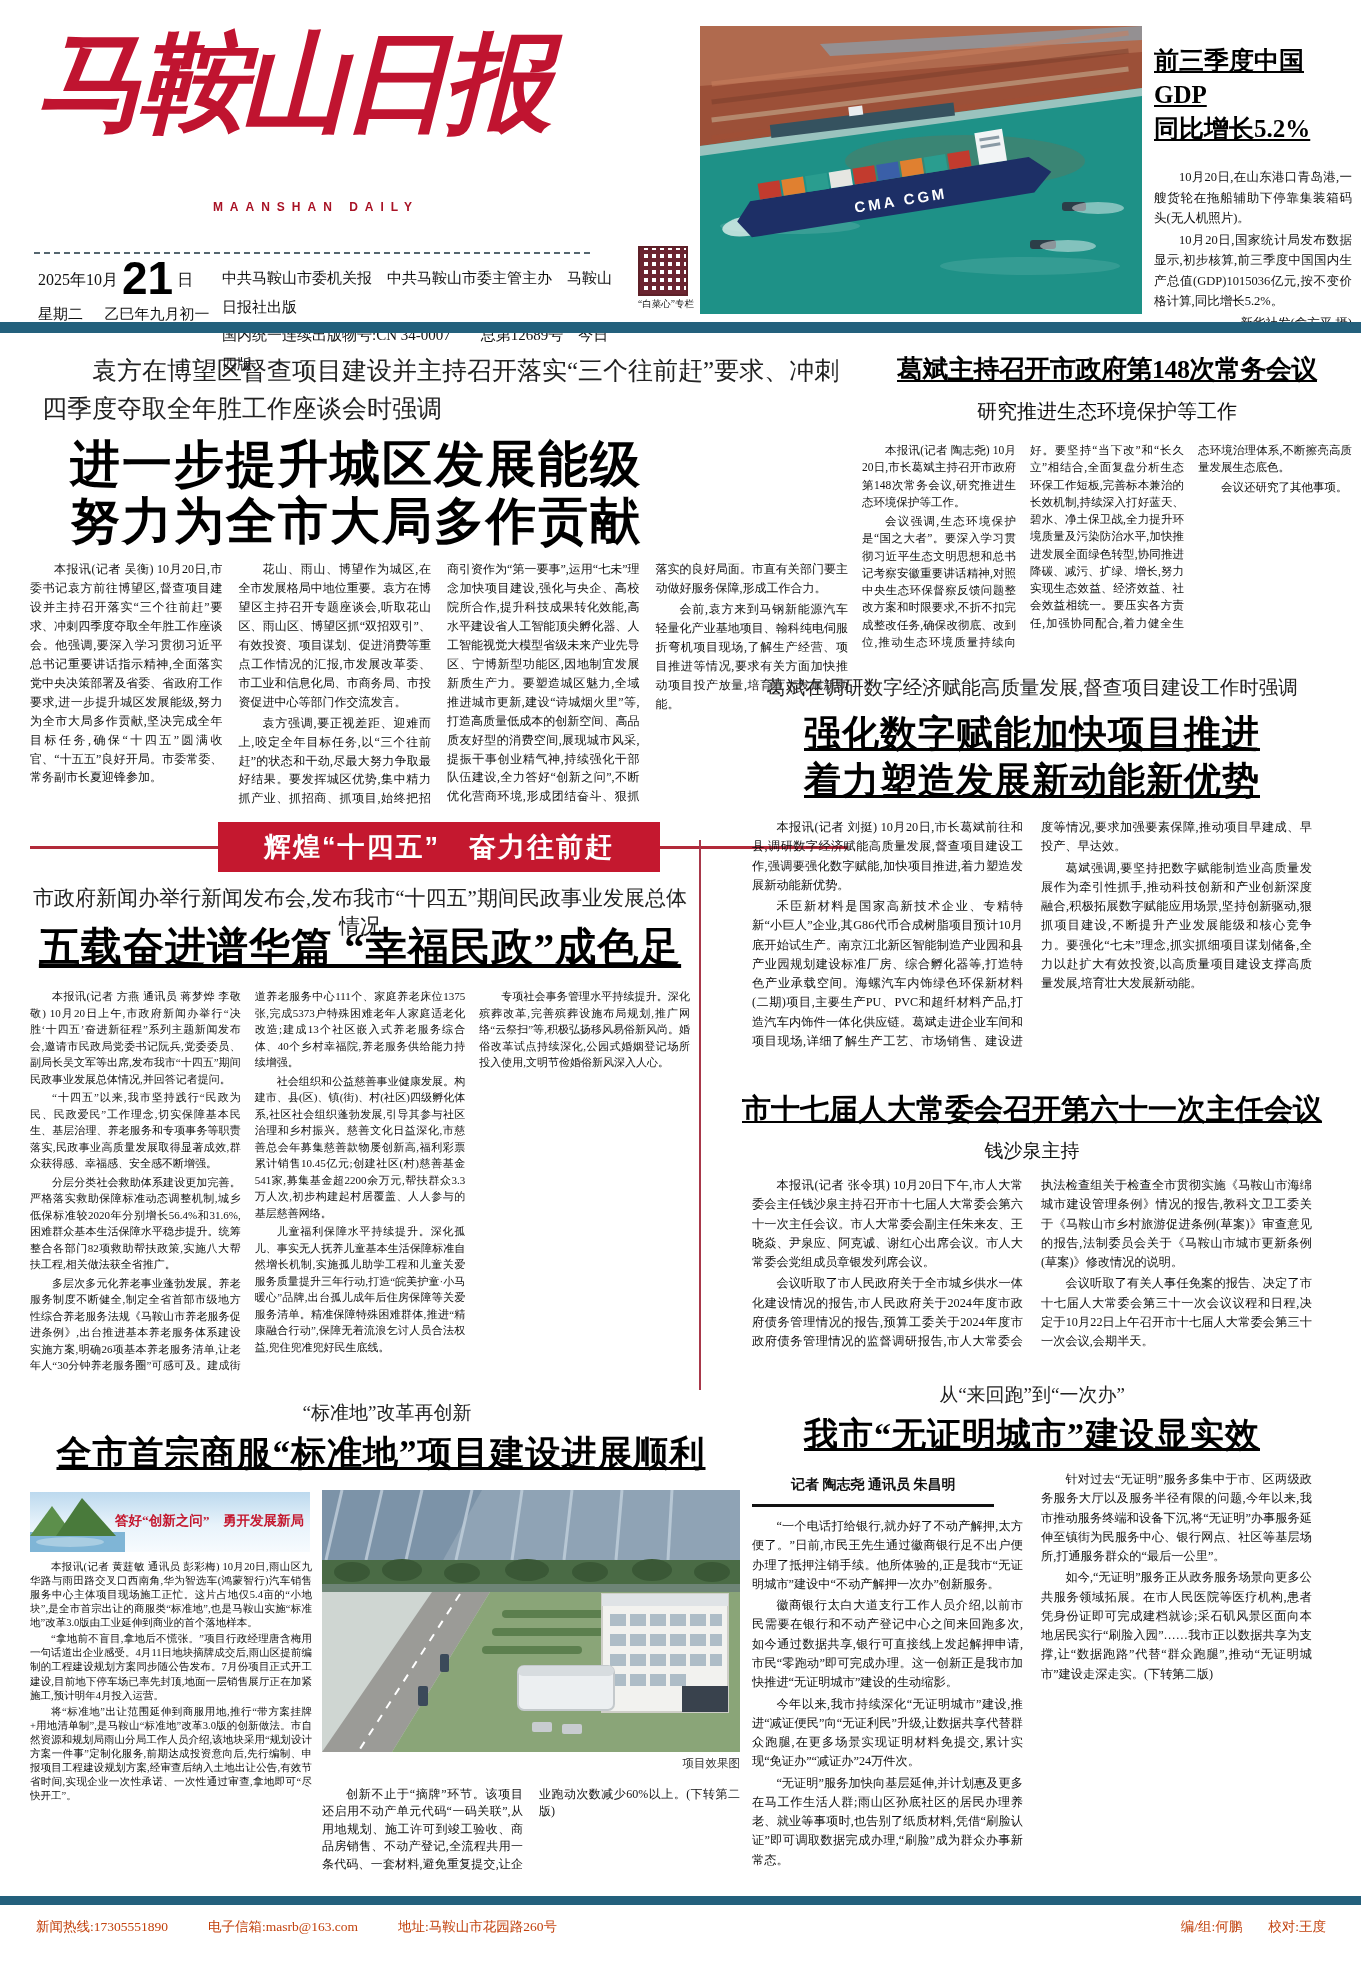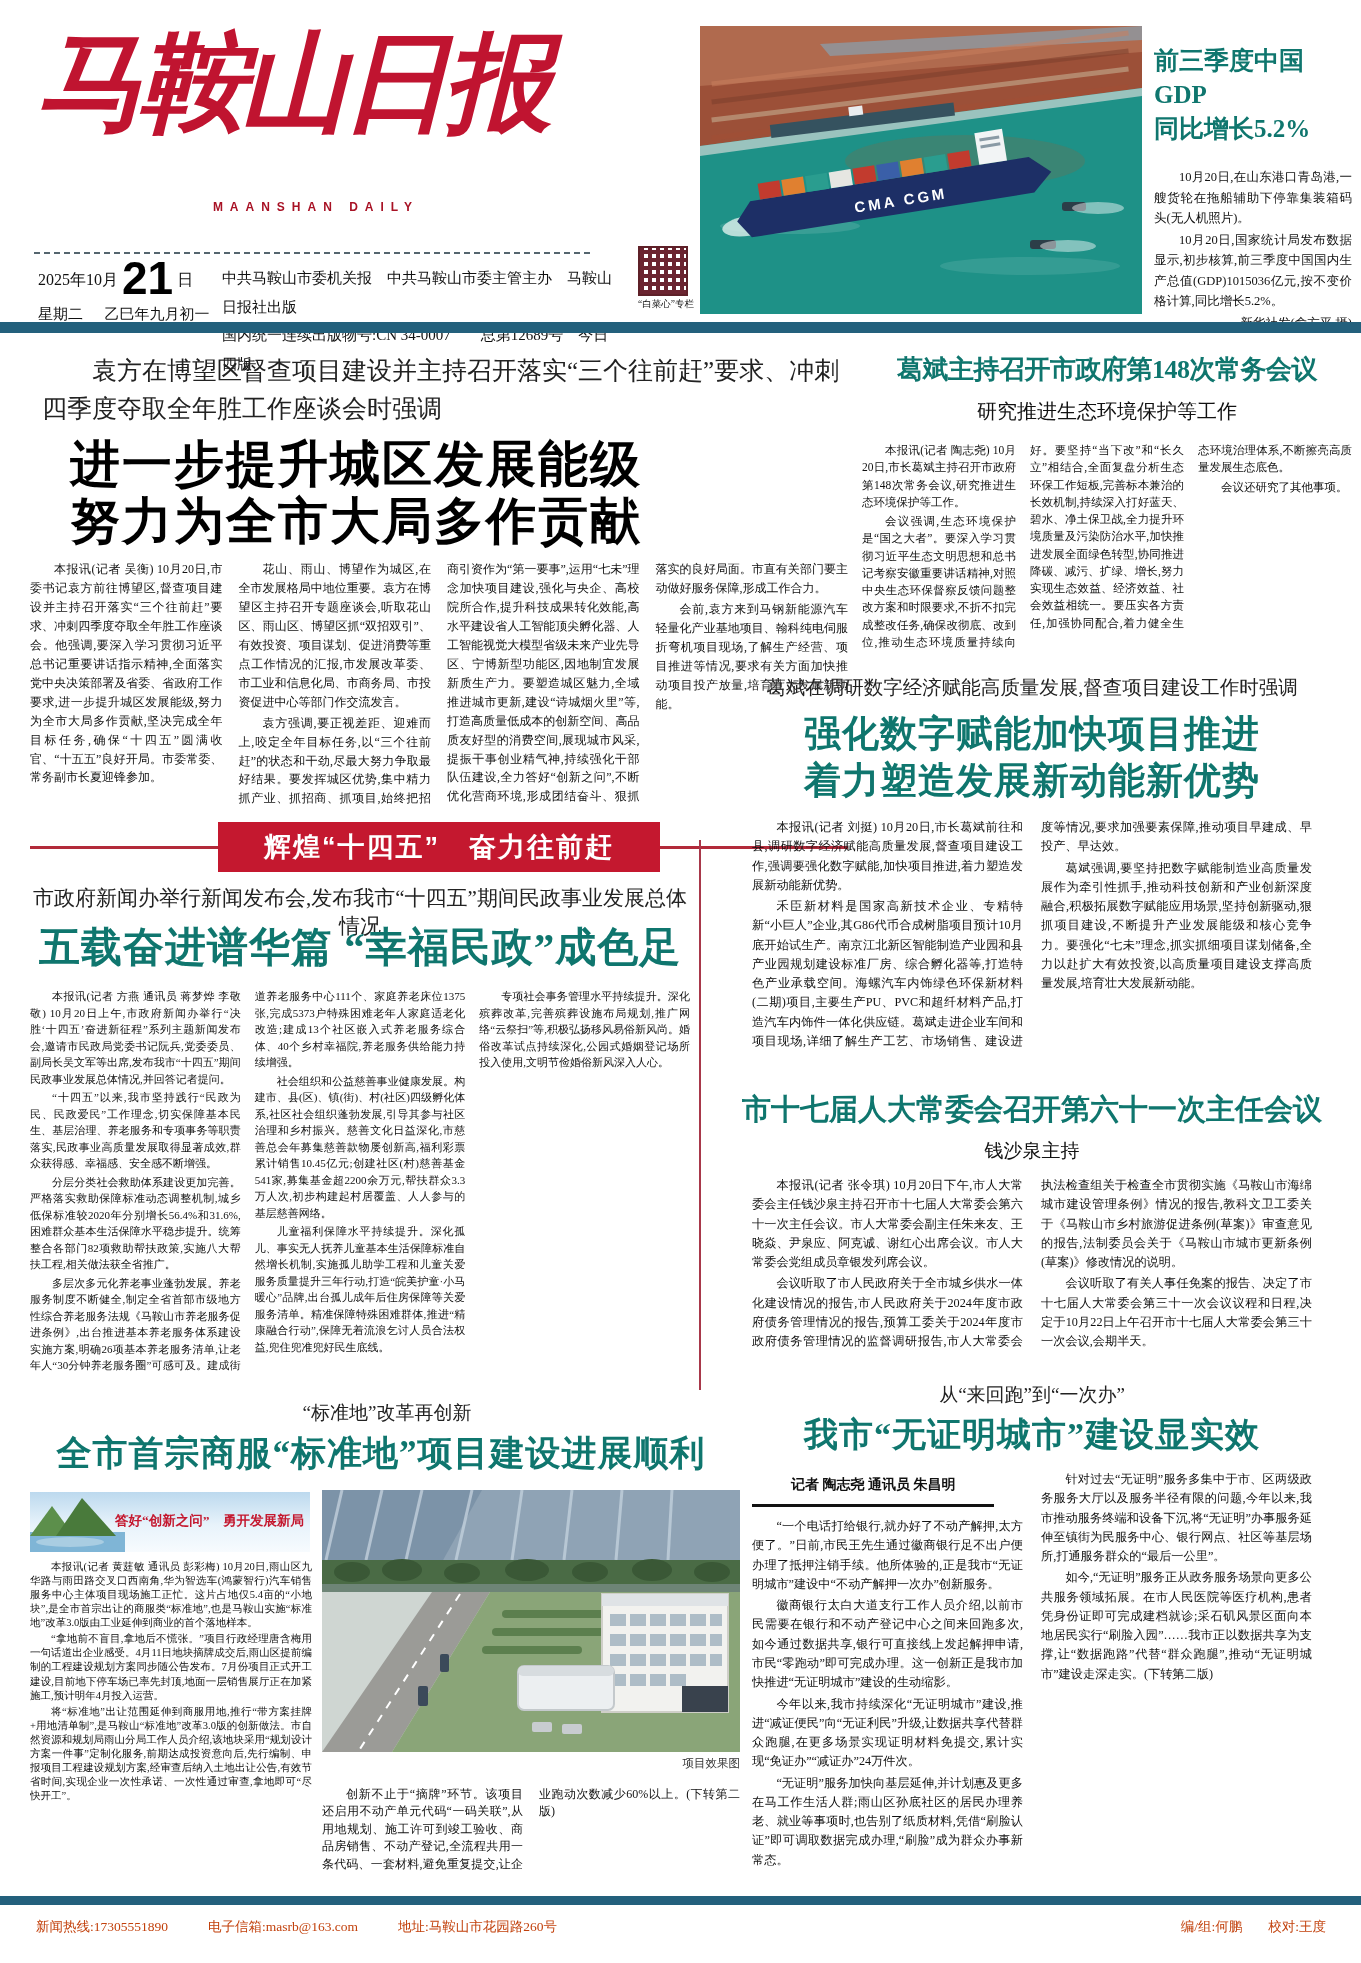--- a/index.html
+++ b/index.html
@@ -3,21 +3,21 @@
 <meta charset="utf-8">
 <style>
   html,body{margin:0;padding:0;background:#e8e8e8;}
   .page{position:relative;width:1361px;height:1963px;background:#ffffff;overflow:hidden;
         font-family:"Liberation Serif","DejaVu Serif",serif;color:#111;}
   .abs{position:absolute;}
   .sans{font-family:"Liberation Sans","DejaVu Sans",sans-serif;}
   .center{text-align:center;}
   .p{margin:0 0 2px 0;text-indent:2em;text-align:justify;}
   .body-cols{column-fill:auto;overflow:hidden;line-height:1.58;text-align:justify;}
-  .ht{font-family:"Liberation Serif","DejaVu Serif",serif;font-weight:900;color:#0f766e;}
+  .ht{font-family:"Liberation Serif","DejaVu Serif",serif;font-weight:900;color:#000000;text-decoration:underline;}
   
   .masthead{font-weight:900;color:#c01430;font-style:italic;letter-spacing:-6px;
             font-size:108px;line-height:1.0;white-space:nowrap;}
   .mast-en{color:#a81225;letter-spacing:7px;font-size:12px;font-weight:bold;}
   .dash-rule{border-top:2px dashed #55656e;height:0;}
   .daynum{color:#000000;font-weight:bold;font-size:46px;line-height:0.9;}
   .tealbar{background:#23607c;}
   .redline{background:#b22a3a;height:3px;}
   .red-vrule{background:#a8384a;width:2px;}
   .banner-box{background:#c4182f;color:#fff;font-weight:bold;font-size:27px;

